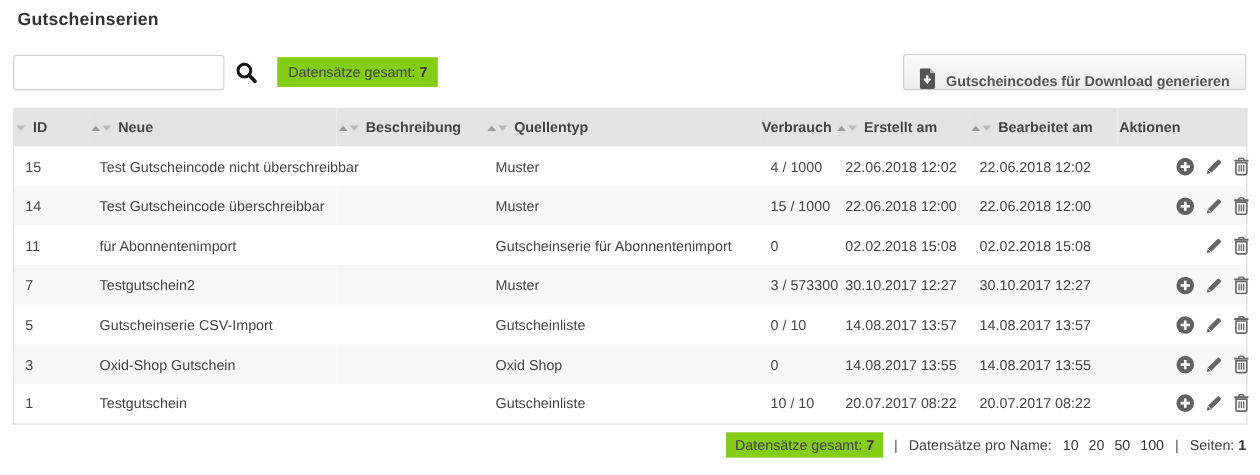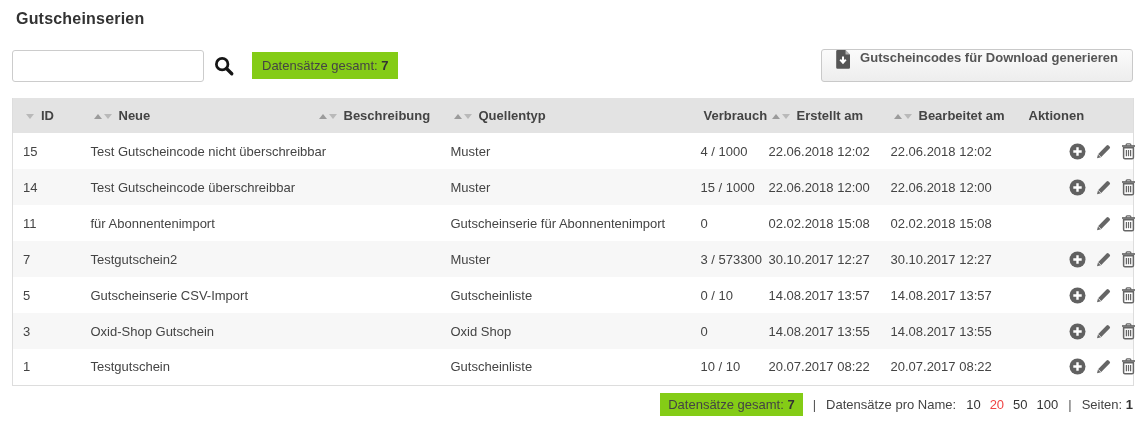--- a/index.html
+++ b/index.html
@@ -25,39 +25,39 @@
     color: #444; outline: none;
   }
   .search-btn { background: none; border: none; padding: 0; margin-left: 9px; cursor: pointer; display: flex; align-items: center; }
   .badge {
     margin-left: 17px; background: #84cc16; color: #444;
     font-size: 13px; padding: 6px 10px; white-space: nowrap;
   }
   .badge b { color: #333; }
   .toolbar-spacer { flex: 1; }
   .btn {
-    display: inline-flex; align-items: flex-start; gap: 9px;
+    display: inline-flex; align-items: flex-end; gap: 9px;
     height: 33px; padding: 0 14px;
     border: 1px solid #c9c9c9; border-radius: 3px;
     background: linear-gradient(#fbfbfb, #ededed);
     font-size: 13px; font-weight: bold; color: #555;
     font-family: "Liberation Sans", sans-serif; cursor: pointer; white-space: nowrap;
   }
   .btn + .btn { margin-left: 24px; }
 
   
   table.grid {
     margin-top: 16px; width: 1121px;
     border-collapse: collapse; table-layout: fixed;
     border-left: 1px solid #ddd; border-right: 1px solid #ddd; border-bottom: 1px solid #ddd;
     font-size: 13px;
   }
   table.grid thead th {
     background: #e3e3e3; height: 35px; text-align: left;
-    font-weight: bold; color: #444; padding: 0 0 0 13px; white-space: nowrap;
+    font-weight: bold; color: #444; padding: 0 0 0 2px; white-space: nowrap;
   }
   table.grid tbody td {
     height: 36px; padding: 0 0 0 10px; color: #444; white-space: nowrap;
   }
   table.grid tbody tr:nth-child(even) { background: #f7f7f7; }
   th.sortable { cursor: pointer; }
 
   .sort-group { display: inline-flex; gap: 2px; margin-right: 7px; vertical-align: 1px; }
   .tri { width: 0; height: 0; display: inline-block; }
   .tri-up { border-left: 4px solid transparent; border-right: 4px solid transparent; border-bottom: 5px solid #9b9b9b; }
@@ -69,21 +69,21 @@
 
   
   .footer {
     display: flex; justify-content: flex-end; align-items: center;
     margin-top: 7px; font-size: 13px; color: #444; gap: 10px;
   }
   .footer .badge { margin-left: 0; padding: 4px 8px; }
   .sep { color: #555; }
   .pp-group { display: inline-flex; gap: 9px; }
   .pp-option { color: #333; cursor: pointer; }
-  .pp-option.active { color: #ef4444; cursor: default; }
+  .pp-option.active { color: #404040; cursor: default; }
   .pages b { color: #333; }
 </style>
 </head>
 <body>
 
 <div class="container">
 
   <div class="page-title">Gutscheinserien</div>
 
   <div class="toolbar">

